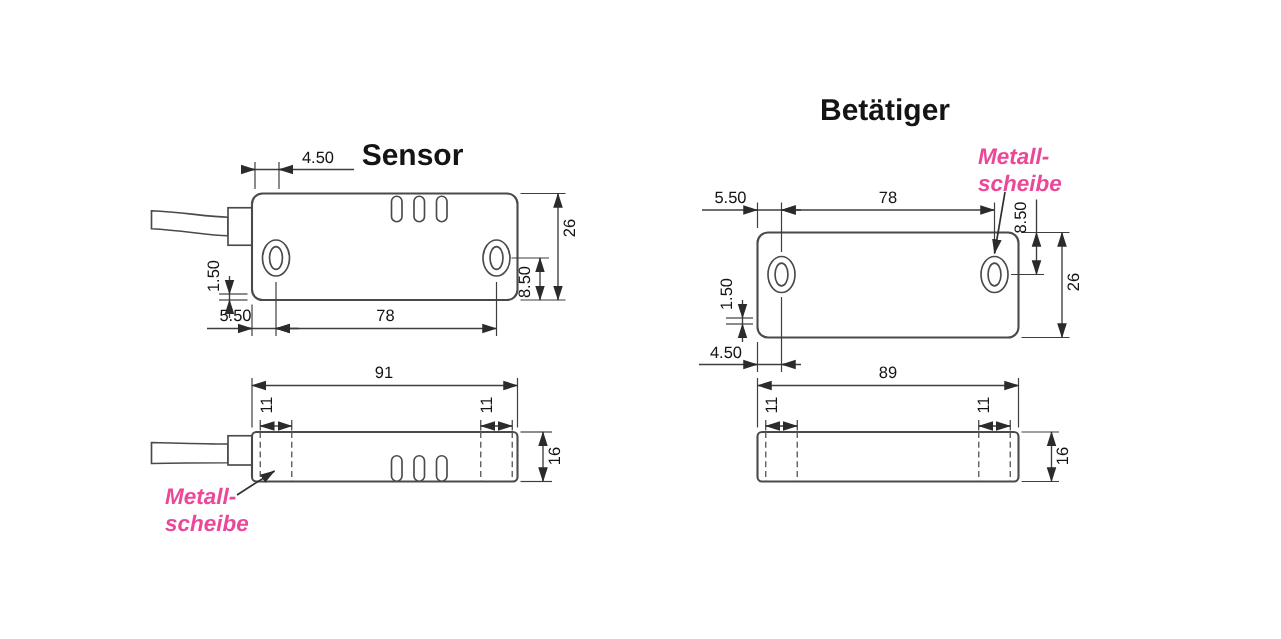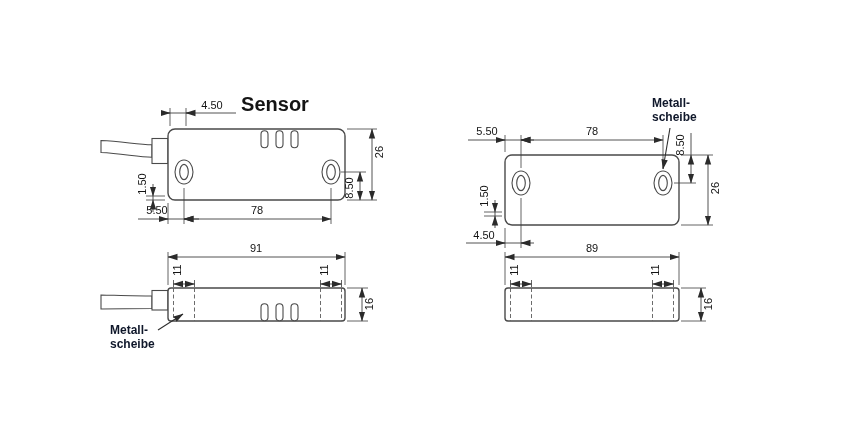--- a/index.html
+++ b/index.html
@@ -1,19 +1,19 @@
 <!DOCTYPE html>
 <html><head>
 <meta charset="utf-8">
 <style>
   html,body{margin:0;padding:0;background:#ffffff;}
   .stage{position:relative;width:854px;height:426px;background:#ffffff;overflow:hidden;
          font-family:"Liberation Sans",sans-serif;}
   .title{position:absolute;font-size:20px;font-weight:bold;color:#141414;text-align:center;}
-  .washer-label{position:absolute;font-size:12px;font-weight:bold;color:#0f172a;line-height:1.2;}
+  .washer-label{position:absolute;font-size:15px;font-weight:bold;color:#ec4899;line-height:1.2;font-style:italic;}
   svg.drawing{position:absolute;left:0;top:0;display:block;}
   .outline{fill:#ffffff;stroke:#4a4a4a;stroke-width:1.4;}
   .detail{fill:#ffffff;stroke:#4a4a4a;stroke-width:1.1;}
   .ext{stroke:#3e3e3e;stroke-width:0.8;fill:none;}
   .dim{stroke:#3e3e3e;stroke-width:0.9;fill:none;}
   .hid{stroke:#5a5a5a;stroke-width:0.9;stroke-dasharray:4 2.5;fill:none;}
   .leader{stroke:#2e2e2e;stroke-width:1.1;fill:none;}
   .dim-text{font-family:"Liberation Sans",sans-serif;font-size:11px;fill:#141414;}
 </style>
 </head>
@@ -230,20 +230,21 @@
     <g>
       <line class="ext" x1="681" y1="288" x2="706" y2="288"></line>
       <line class="ext" x1="681" y1="321" x2="706" y2="321"></line>
       <line class="dim" x1="701" y1="288" x2="701" y2="321" marker-start="url(#arr)" marker-end="url(#arr)"></line>
       <text class="dim-text" x="712" y="304" text-anchor="middle" transform="rotate(-90 712 304)">16</text>
     </g>
   </g>
 </svg>
 
 <div class="title" style="left:200px;top:63px;width:150px;margin-top:30px;">Sensor</div>
+<div class="title" style="left:515px;top:63px;width:150px;">Betätiger</div>
 
 <div class="washer-label" style="left:110px;top:323px;">
   <div>Metall-</div>
   <div>scheibe</div>
 </div>
 
 <div class="washer-label" style="left:652px;top:96px;">
   <div>Metall-</div>
   <div>scheibe</div>
 </div>

